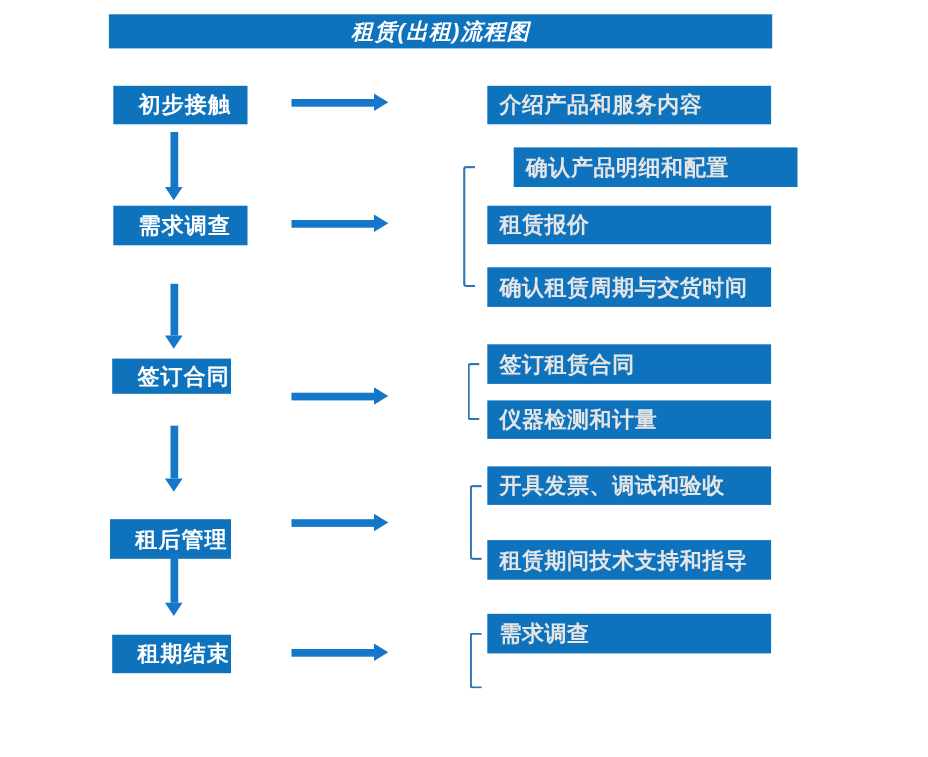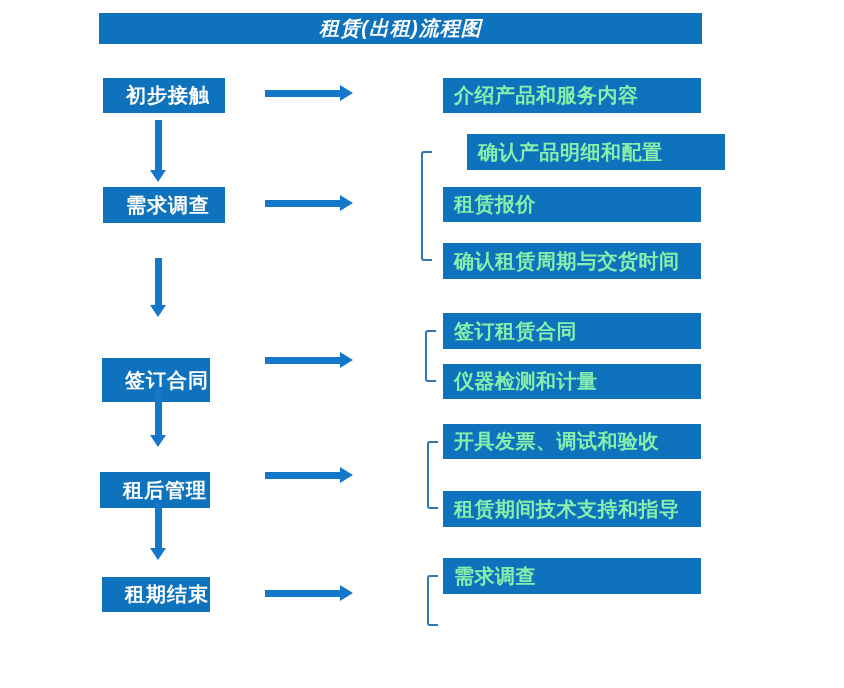--- a/index.html
+++ b/index.html
@@ -40,21 +40,21 @@
     padding-left: 23px;
     box-sizing: border-box;
     letter-spacing: 1px;
     white-space: nowrap;
   }
   .detail-box {
     position: absolute;
     left: 443px;
     width: 258px;
     background: #0E72BC;
-    color: #86efac;
+    color: #e5e5e5;
     font-size: 20px;
     font-weight: bold;
     display: flex;
     align-items: center;
     padding-left: 11px;
     box-sizing: border-box;
     letter-spacing: 0.5px;
     white-space: nowrap;
   }
   
@@ -102,21 +102,21 @@
 </style>
 </head>
 <body>
 
 <div class="canvas">
 
   <div class="title-bar">租赁(出租)流程图</div>
 
   <div class="step-box" style="left:103px; top:78px;  width:122px; height:35px;">初步接触</div>
   <div class="step-box" style="left:103px; top:187px; width:122px; height:36px;">需求调查</div>
-  <div class="step-box" style="left:102px; top:358px; width:108px; height:44px;">签订合同</div>
+  <div class="step-box" style="left:102px; top:326px; width:108px; height:32px;">签订合同</div>
   <div class="step-box" style="left:100px; top:458px; width:110px; height:36px;margin-top:14px;">租后管理</div>
   <div class="step-box" style="left:102px; top:577px; width:108px; height:35px;">租期结束</div>
 
   <div class="varrow" style="left:155px; top:120px; height:50px;"></div>
   <div class="varrow" style="left:155px; top:258px; height:47px;"></div>
   <div class="varrow" style="left:155px; top:387px; height:48px;"></div>
   <div class="varrow" style="left:155px; top:503px; height:45px;"></div>
 
   <div class="harrow" style="left:265px; top:90px;  width:75px;"></div>
   <div class="harrow" style="left:265px; top:200px; width:75px;"></div>

